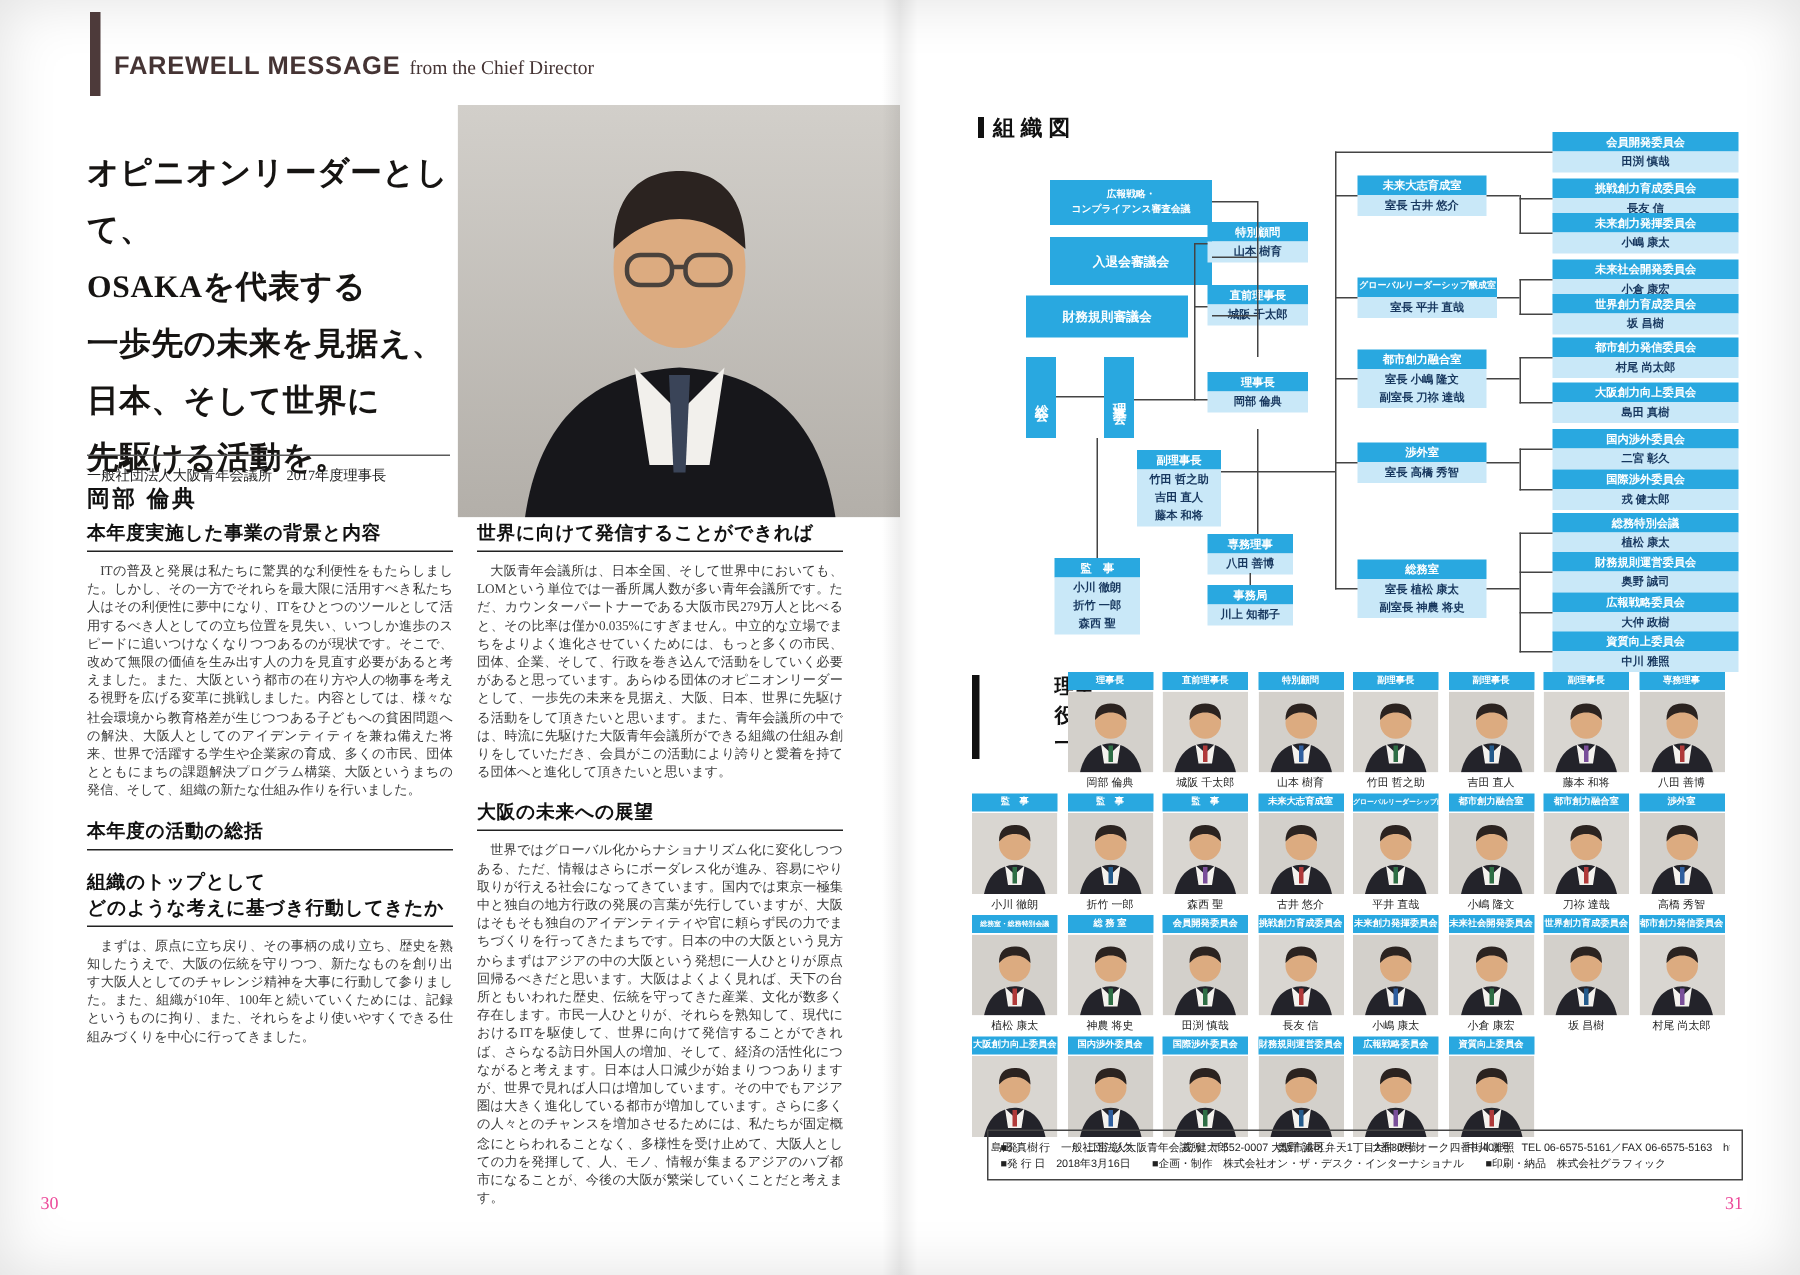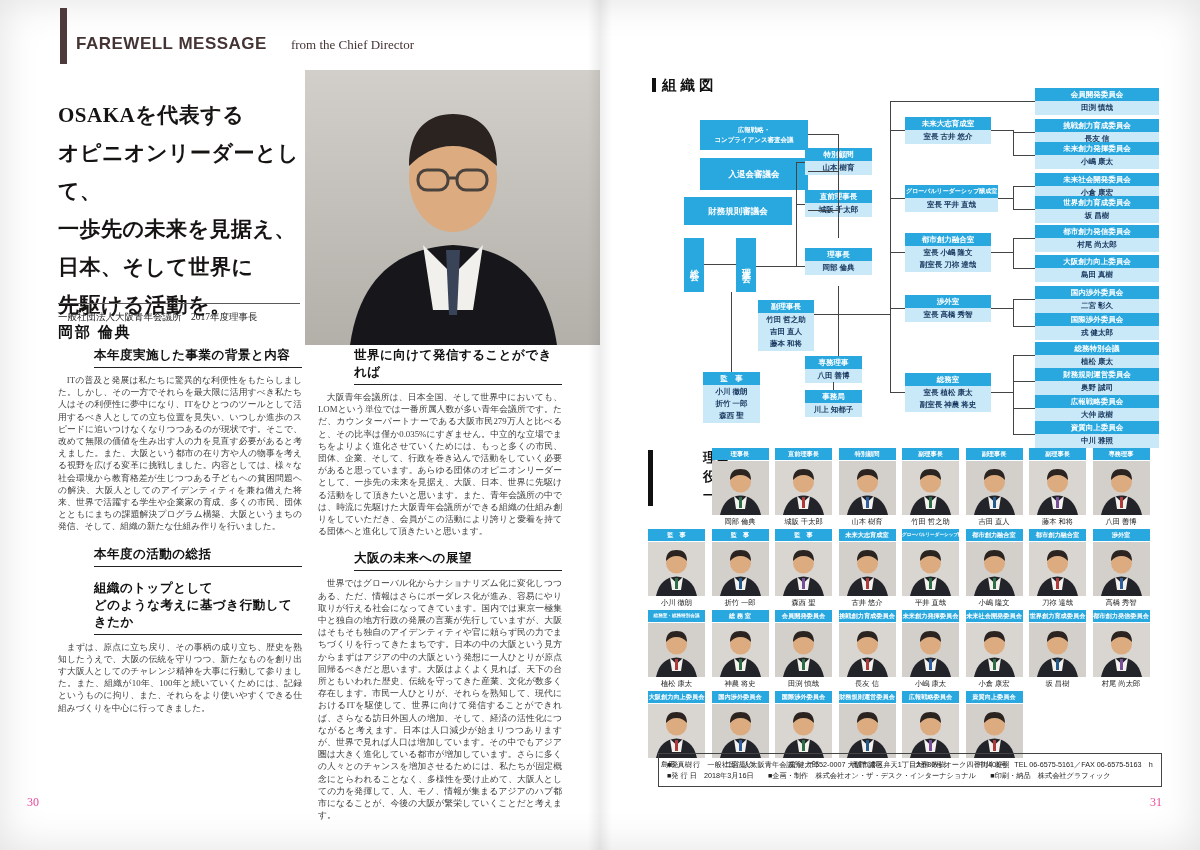--- a/index.html
+++ b/index.html
@@ -7,32 +7,32 @@
           font-family:"Liberation Serif","DejaVu Serif",serif;box-shadow:inset 0 0 40px rgba(0,0,0,.12);}
   .fold{position:absolute;left:588px;top:0;width:24px;height:850px;
         background:linear-gradient(90deg,rgba(0,0,0,0) 0%,rgba(0,0,0,.07) 50%,rgba(0,0,0,0) 100%);pointer-events:none;}
   .pageno{position:absolute;font-size:12px;color:#ec4899;}
   
   .fm-header{position:absolute;left:60px;top:8px;height:56px;}
   .fm-bar{position:absolute;left:0;top:0;width:7px;height:56px;background:#4d3a3a;}
   .fm-text{position:absolute;left:16px;top:26px;white-space:nowrap;}
   .fm-title{font-family:"Liberation Sans","DejaVu Sans",sans-serif;font-weight:bold;font-size:17px;
             letter-spacing:.5px;color:#453434;}
-  .fm-sub{font-size:13px;color:#453434;margin-left:24px;}
+  .fm-sub{font-size:13px;color:#453434;margin-left:6px;}
   .headline{position:absolute;left:58px;top:96px;width:260px;}
   .headline div{font-size:21px;font-weight:bold;color:#161412;line-height:38px;letter-spacing:.5px;}
   .portrait{position:absolute;left:305px;top:70px;width:295px;height:275px;overflow:hidden;}
   .author-rule{position:absolute;left:58px;top:303px;width:242px;height:1px;background:#5a5a5a;}
   .author-org{position:absolute;left:58px;top:311px;font-size:9.5px;color:#222;}
   .author-name{position:absolute;left:58px;top:323px;font-size:15px;font-weight:bold;color:#111;letter-spacing:2px;}
   .articles{position:absolute;left:58px;top:347px;width:504px;display:flex;gap:16px;}
   .art-col{width:244px;}
   .art-sec{margin-bottom:13px;}
   .art-h{font-size:12.5px;font-weight:bold;color:#111;border-bottom:1.5px solid #222;
-         padding-bottom:3px;margin-bottom:6px;line-height:17px;letter-spacing:.5px;margin-left:36px;}
+         padding-bottom:3px;margin-bottom:6px;line-height:17px;letter-spacing:.5px;}
   .art-b{font-size:8.8px;line-height:12.2px;color:#3b3b3b;text-align:justify;text-indent:1em;}
   
   .chart-title{position:absolute;left:652px;top:76px;font-family:"Liberation Sans","DejaVu Sans",sans-serif;}
   .tbar{display:inline-block;width:4px;height:14px;background:#111;margin-right:6px;vertical-align:-2px;}
   .chart-title span.tt{font-size:14.5px;font-weight:bold;color:#111;letter-spacing:4px;}
   .orgchart{position:absolute;left:648px;top:85px;width:512px;height:370px;
             font-family:"Liberation Sans","DejaVu Sans",sans-serif;}
   .ob{position:absolute;box-sizing:border-box;}
   .ob .oh{background:#29a8e0;color:#fff;font-weight:bold;text-align:center;
           font-size:7.5px;line-height:9px;padding:2px 1px;white-space:nowrap;overflow:hidden;}
@@ -63,22 +63,22 @@
 
   <div>
     <div class="fm-header">
       <div class="fm-bar"></div>
       <div class="fm-text">
         <span class="fm-title">FAREWELL MESSAGE</span><span class="fm-sub">from the Chief Director</span>
       </div>
     </div>
 
     <div class="headline" id="headline">
+        <div>オピニオンリーダーとして、</div>
         <div>OSAKAを代表する</div>
-        <div>オピニオンリーダーとして、</div>
         <div>一歩先の未来を見据え、</div>
         <div>日本、そして世界に</div>
         <div>先駆ける活動を。</div>
       </div>
 
     <div class="portrait">
       <svg width="295" height="275" viewBox="0 0 295 275" xmlns="http://www.w3.org/2000/svg">
         <defs>
           <linearGradient id="pbg" x1="0" y1="0" x2="0" y2="1">
             <stop offset="0" stop-color="#d2cfca"></stop>

